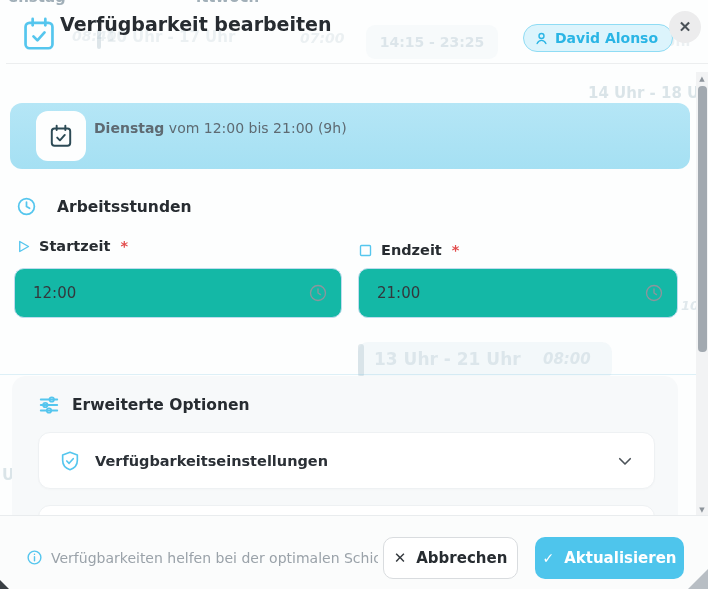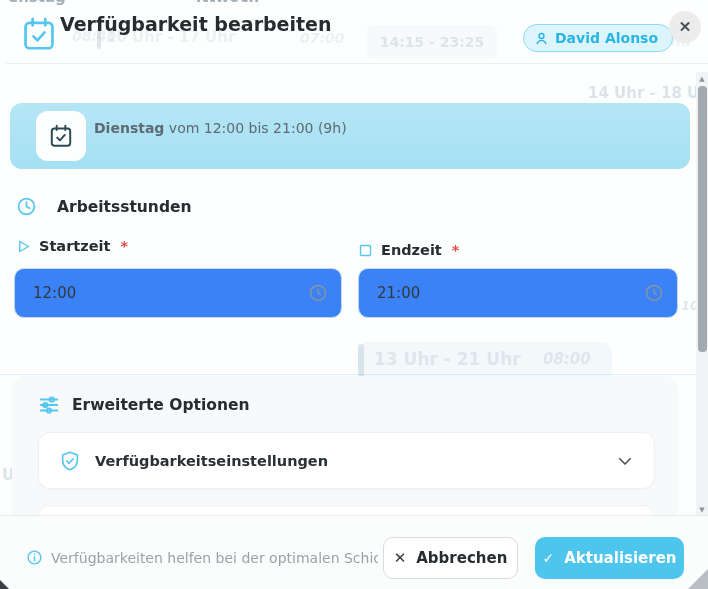--- a/index.html
+++ b/index.html
@@ -63,21 +63,21 @@
 
   .fld-label { position:absolute; display:flex; align-items:center; gap:8px; font-size:14.5px; font-weight:bold; color:#272c31; }
   .fld-start { left:16px; top:166px; }
   .fld-end { left:358px; top:170px; }
   .fld-label .ico { width:15px; height:15px; color:#55c6ee; display:inline-flex; }
   .req { color:#e24c4c; font-weight:bold; margin-left:2px; }
 
   .time-wrap { position:absolute; top:196px; height:50px; }
   .tw-start { left:14px; width:328px; }
   .tw-end { left:358px; width:320px; }
-  .time-input { width:100%; height:100%; border:1px solid #bfdcee; border-radius:10px; background:#3b82f6;
+  .time-input { width:100%; height:100%; border:1px solid #bfdcee; border-radius:10px; background:#14b8a6;
     font-family:inherit; font-size:15px; color:#33383d; padding:0 44px 0 18px; outline:none; }
   .time-wrap .clk { position:absolute; right:14px; top:15px; width:20px; height:20px; color:#8d959c; }
 
   .adv-card { position:absolute; left:12px; top:304px; width:666px; height:216px; background:#f7f9fa; border-radius:14px; }
   .sec-adv { left:26px; top:18px; position:absolute; display:flex; align-items:center; gap:12px; font-size:15.5px; font-weight:bold; color:#272c31; }
   .sec-adv .ico { width:22px; height:22px; color:#55c6ee; display:inline-flex; }
   .accordion { position:absolute; left:26px; top:56px; width:617px; height:57px; background:#fff; border:1px solid #eef1f3;
     border-radius:12px; display:flex; align-items:center; padding:0 20px; gap:14px; cursor:pointer; box-shadow:0 1px 2px rgba(0,0,0,0.02); }
   .accordion .shield { width:22px; height:22px; color:#55c6ee; display:inline-flex; }
   .accordion .lbl { font-size:14.5px; font-weight:700; color:#2b3036; flex:1; }

